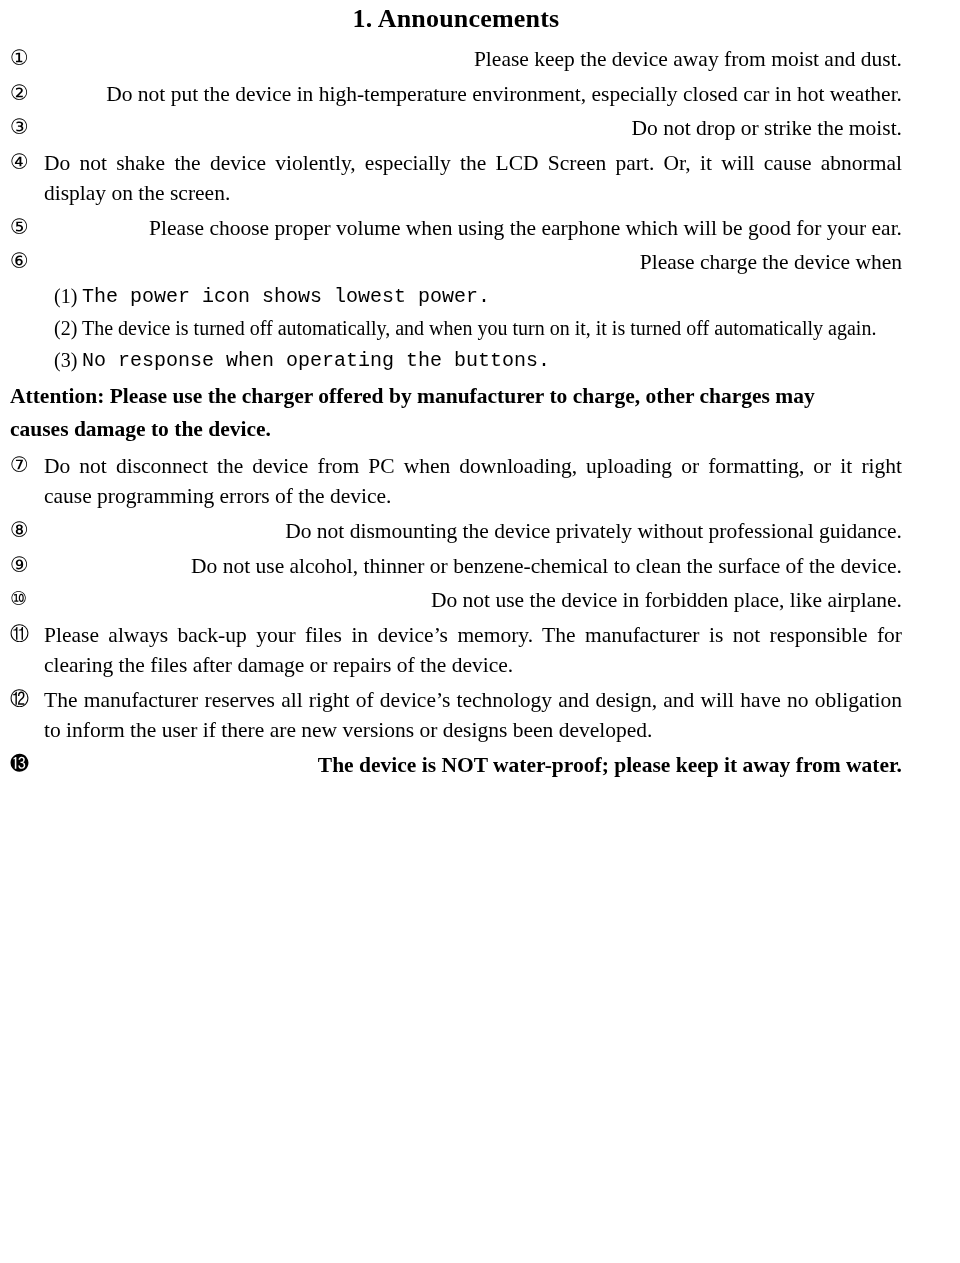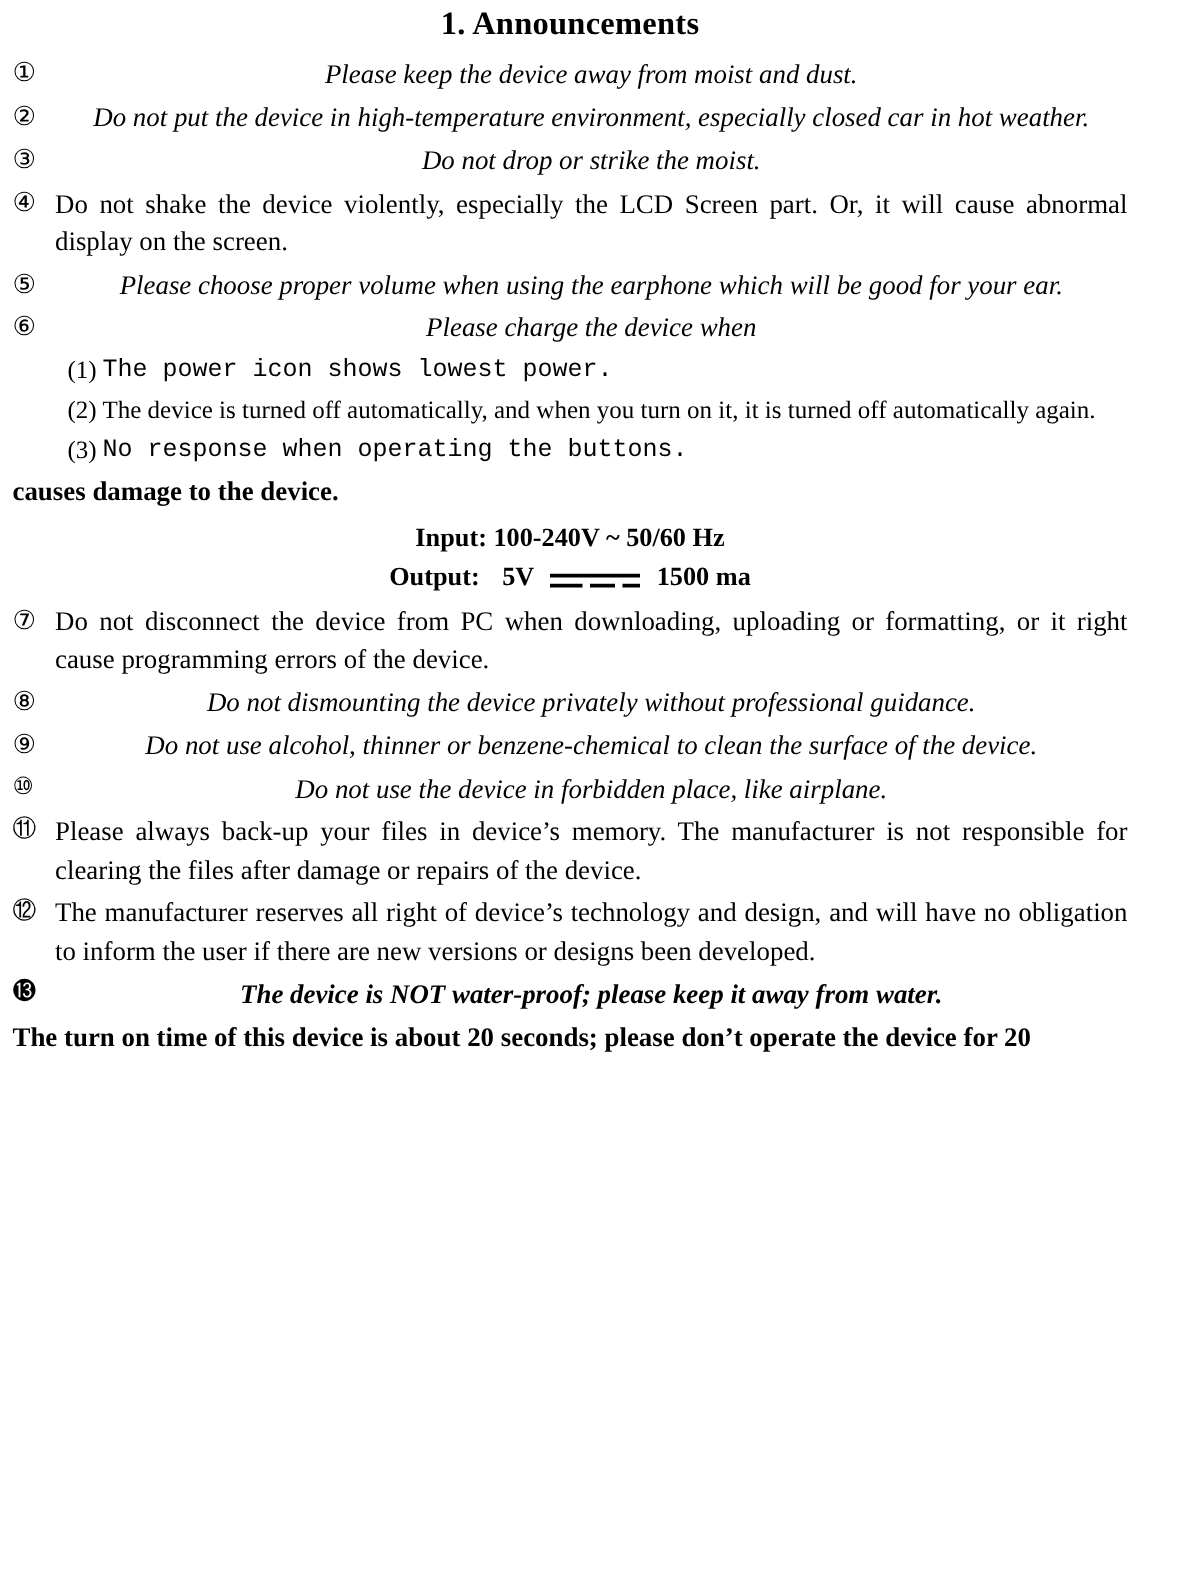--- a/index.html
+++ b/index.html
@@ -45,22 +45,21 @@
   }
   .marker.wide {
     font-size: 19px;
   }
   .body-text {
     flex: 1 1 auto;
     text-align: justify;
     text-justify: inter-word;
   }
   .body-text.nojust {
-    text-align: center;
-    font-style: italic;
+    text-align: right;
   }
   
   .subrow {
     display: flex;
     align-items: flex-start;
     font-size: 20px;
     line-height: 1.45;
     margin: 0 0 3px 0;
     padding-left: 44px;
   }
@@ -193,39 +192,23 @@
   </div>
   <div class="subrow">
     <div class="submarker">(2)</div>
     <div class="subtext">The device is turned off automatically, and when you turn on it, it is turned off automatically again.</div>
   </div>
   <div class="subrow">
     <div class="submarker">(3)</div>
     <div class="subtext nojust">No response when operating the buttons.</div>
   </div>
 
+  <div class="attention">Attention: Please use the charger offered by manufacturer to charge, other charges may</div>
   <div class="attention2">causes damage to the device.</div>
 
-  <div class="spec-block">
-    <div>Input: 100-240V ~ 50/60 Hz</div>
-    <div class="spec-line2">
-      <span>Output:</span>
-      <span style="display:inline-block;width:18px"></span>
-      <span>5V</span>
-      <span class="dc-symbol">
-        <span class="dc-solid"></span>
-        <span class="dc-dashed">
-            <span></span>
-            <span></span>
-            <span></span>
-          </span>
-      </span>
-      <span>1500 ma</span>
-    </div>
-  </div>
 
   <div class="row">
     <div class="marker circ">⑦</div>
     <div class="body-text">Do not disconnect the device from PC when downloading, uploading or formatting, or it right cause programming errors of the device.</div>
   </div>
 
   <div class="row">
     <div class="marker circ">⑧</div>
     <div class="body-text nojust">Do not dismounting the device privately without professional guidance.</div>
   </div>
@@ -248,15 +231,14 @@
   <div class="row">
     <div class="marker circ wide">⑫</div>
     <div class="body-text">The manufacturer reserves all right of device’s technology and design, and will have no obligation to inform the user if there are new versions or designs been developed.</div>
   </div>
 
   <div class="row bold-row">
     <div class="marker circ wide">⓭</div>
     <div class="body-text nojust">The device is NOT water-proof; please keep it away from water.</div>
   </div>
 
-  <div class="closing">The turn on time of this device is about 20 seconds; please don’t operate the device for 20</div>
 
 </div>
 
 </body></html>

